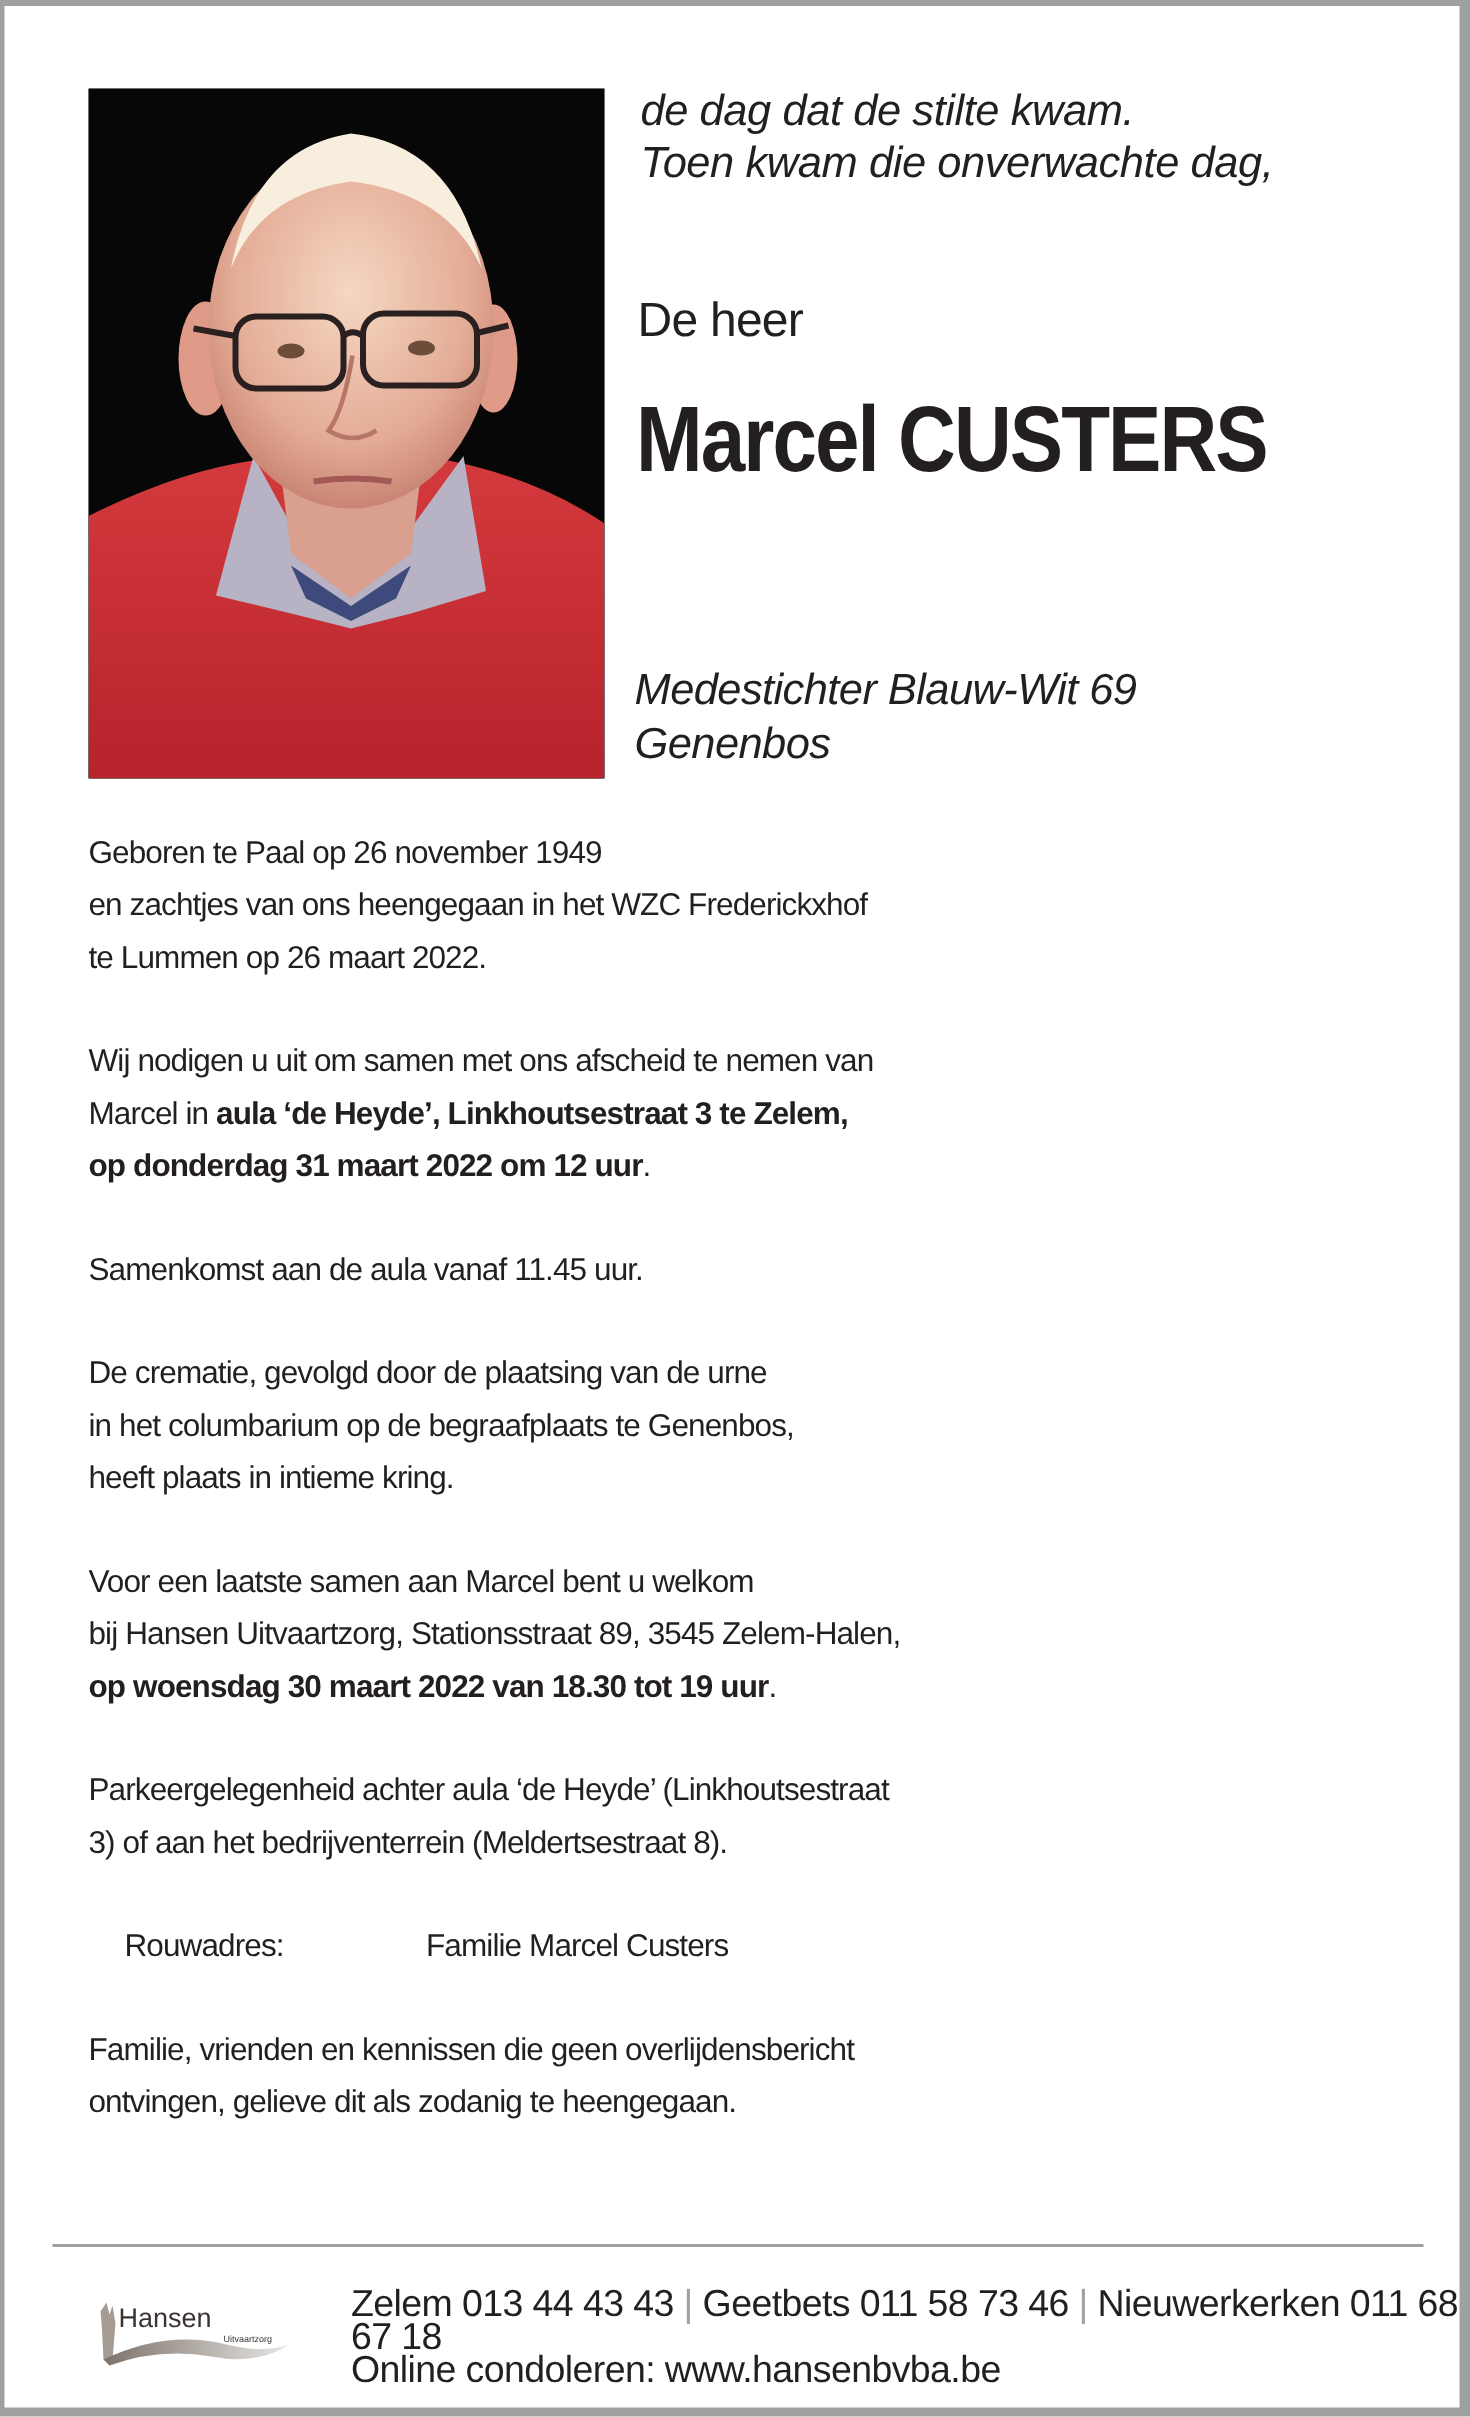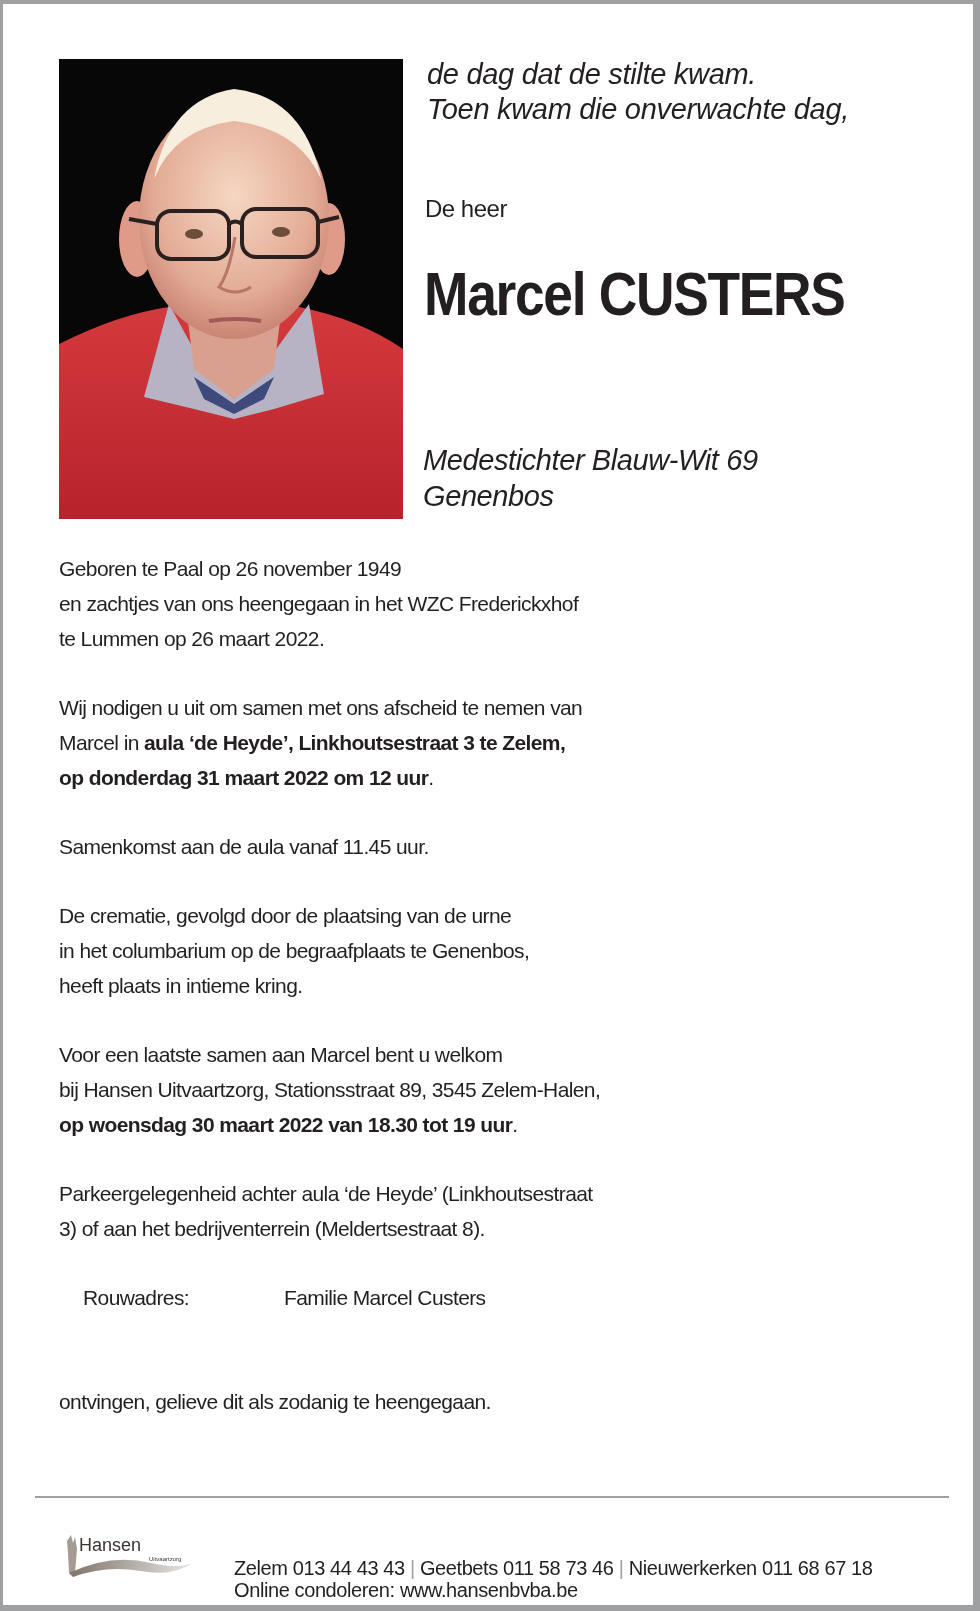--- a/index.html
+++ b/index.html
@@ -1,30 +1,30 @@
 <!DOCTYPE html>
 <html><head>
 <meta charset="utf-8">
 <style>
   html,body{margin:0;padding:0;}
   body{width:980px;height:1611px;background:#9fa0a2;position:relative;overflow:hidden;font-family:"Liberation Sans",sans-serif;color:#231f20;}
   .card{position:absolute;left:3px;top:4px;width:970px;height:1601px;background:#fff;}
   .photo{position:absolute;left:56px;top:55px;width:344px;height:460px;overflow:hidden;background:#070707;}
   .quote{position:absolute;left:424px;top:53px;font-size:29px;font-style:italic;line-height:35px;letter-spacing:-0.3px;}
-  .title{position:absolute;left:422px;top:191px;font-size:24px;letter-spacing:-0.5px;}
+  .title{position:absolute;left:422px;top:191px;font-size:32px;letter-spacing:-0.5px;}
   .name{position:absolute;left:421px;top:254px;font-size:62px;font-weight:bold;letter-spacing:-1.5px;transform:scaleX(0.86);transform-origin:left top;white-space:nowrap;}
   .affil{position:absolute;left:420px;top:438px;font-size:29px;font-style:italic;line-height:36px;letter-spacing:-0.4px;}
   .body{position:absolute;left:56px;top:547px;width:880px;font-size:21px;line-height:35px;letter-spacing:-0.6px;}
   .body p{margin:0 0 34px 0;}
   .body b{font-weight:bold;}
   .rouw{display:flex;}
   .rouw .lbl{width:201px;flex:none;}
   .divider{position:absolute;left:32px;top:1492px;width:914px;height:2px;background:#9fa0a2;}
   .logo{position:absolute;left:58px;top:1525px;width:136px;height:50px;}
-  .contact{position:absolute;left:231px;top:1521px;font-size:20px;line-height:22px;color:#231f20;letter-spacing:-0.4px;margin-top:32px;}
+  .contact{position:absolute;left:231px;top:1521px;font-size:25px;line-height:22px;color:#231f20;letter-spacing:-0.4px;}
   .sep{color:#9fa0a2;}
 </style>
 </head>
 <body>
 
 <div class="card">
 
   <div class="photo">
     <svg width="344" height="460" viewBox="0 0 344 460">
       <defs>
@@ -109,21 +109,21 @@
       <span>Parkeergelegenheid achter aula ‘de Heyde’ (Linkhoutsestraat</span><br>
       <span>3) of aan het bedrijventerrein (Meldertsestraat 8).</span>
     </p>
     <p class="rouw" style="margin-bottom:34px;margin-left:24px;">
       <span class="lbl">Rouwadres:</span>
       <span>
         <span>Familie Marcel Custers</span><br>
       </span>
     </p>
     <p>
-      <br>
+      <span>Familie, vrienden en kennissen die geen overlijdensbericht</span><br>
       <span>ontvingen, gelieve dit als zodanig te heengegaan.</span>
     </p>
   </div>
 
   <div class="divider"></div>
 
   <div class="logo">
     <svg width="136" height="50" viewBox="0 0 136 50">
       <defs>
         <linearGradient id="wave" x1="0" y1="0" x2="1" y2="0">

